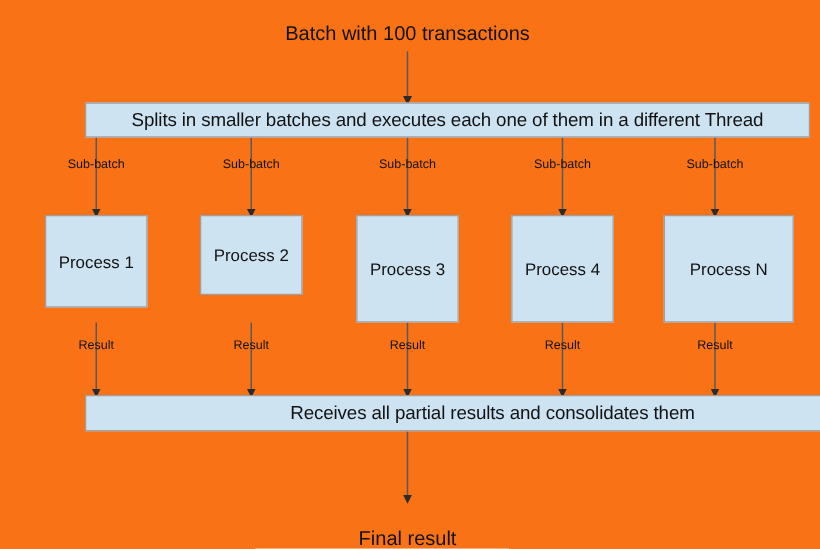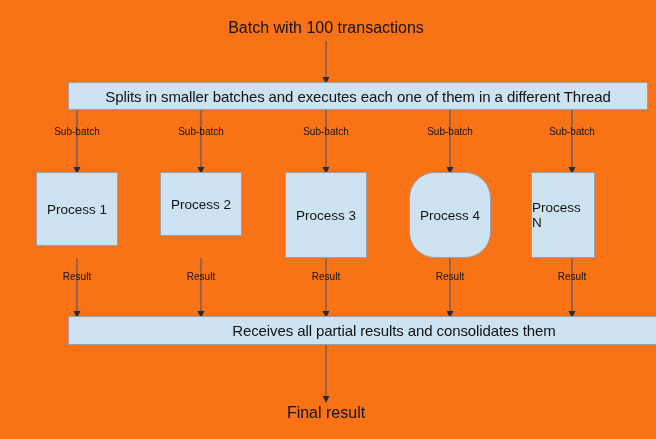--- a/index.html
+++ b/index.html
@@ -97,26 +97,26 @@
 
   <div class="free-label edge-label" style="left:77px; top:127px;">Sub-batch</div>
   <div class="free-label edge-label" style="left:201px; top:127px;">Sub-batch</div>
   <div class="free-label edge-label" style="left:326px; top:127px;">Sub-batch</div>
   <div class="free-label edge-label" style="left:450px; top:127px;">Sub-batch</div>
   <div class="free-label edge-label" style="left:572px; top:127px;">Sub-batch</div>
 
   <div class="node-box process-box" style="left:36px; top:172px; width:82px; height:74px;">Process 1</div>
   <div class="node-box process-box" style="left:160px; top:172px; width:82px; height:64px;">Process 2</div>
   <div class="node-box process-box" style="left:285px; top:172px; width:82px; height:86px;">Process 3</div>
-  <div class="node-box process-box" style="left:409px; top:172px; width:82px; height:86px;border-radius:26px;">Process 4</div>
-  <div class="node-box process-box" style="left:531px; top:172px; width:64px; height:86px;">Process N</div>
+  <div class="node-box process-box" style="left:409px; top:172px; width:82px; height:86px;">Process 4</div>
+  <div class="node-box process-box" style="left:531px; top:172px; width:104px; height:86px;text-align:center;">Process N</div>
 
   <div class="free-label edge-label" style="left:77px; top:272px;">Result</div>
   <div class="free-label edge-label" style="left:201px; top:272px;">Result</div>
   <div class="free-label edge-label" style="left:326px; top:272px;">Result</div>
   <div class="free-label edge-label" style="left:450px; top:272px;">Result</div>
   <div class="free-label edge-label" style="left:572px; top:272px;">Result</div>
 
   <div class="node-box bar-box" style="left:36px; top:316px; width:652px; height:29px;">Receives all partial results and consolidates them</div>
 
-  <div class="free-label final-label" style="left:326px; top:405px;">Final result</div>
+  <div class="free-label final-label" style="left:326px; top:424px;">Final result</div>
 
 </div>
 
 </body></html>

